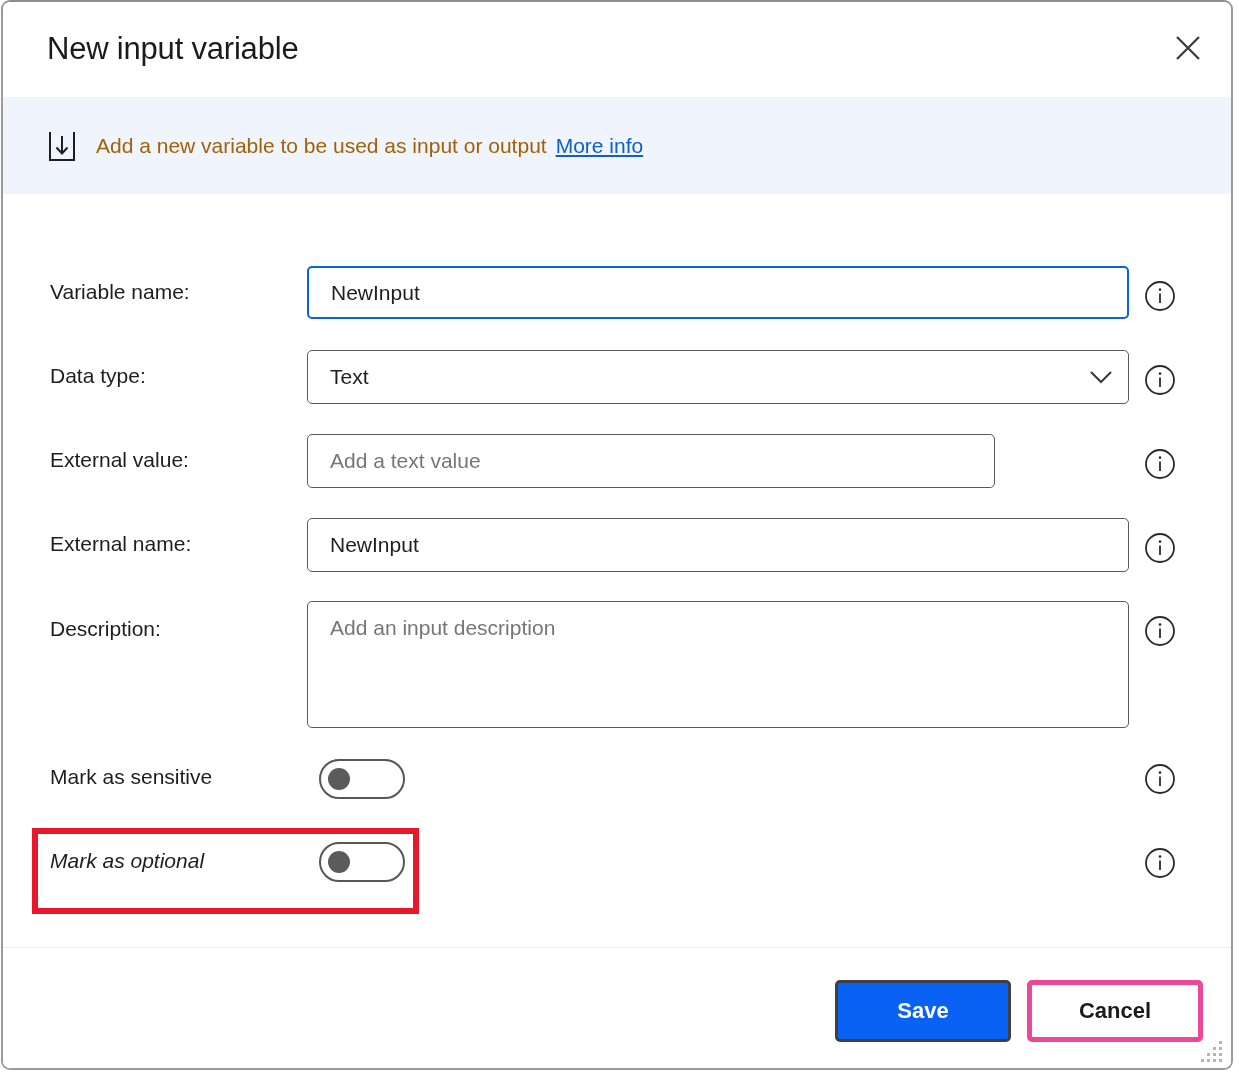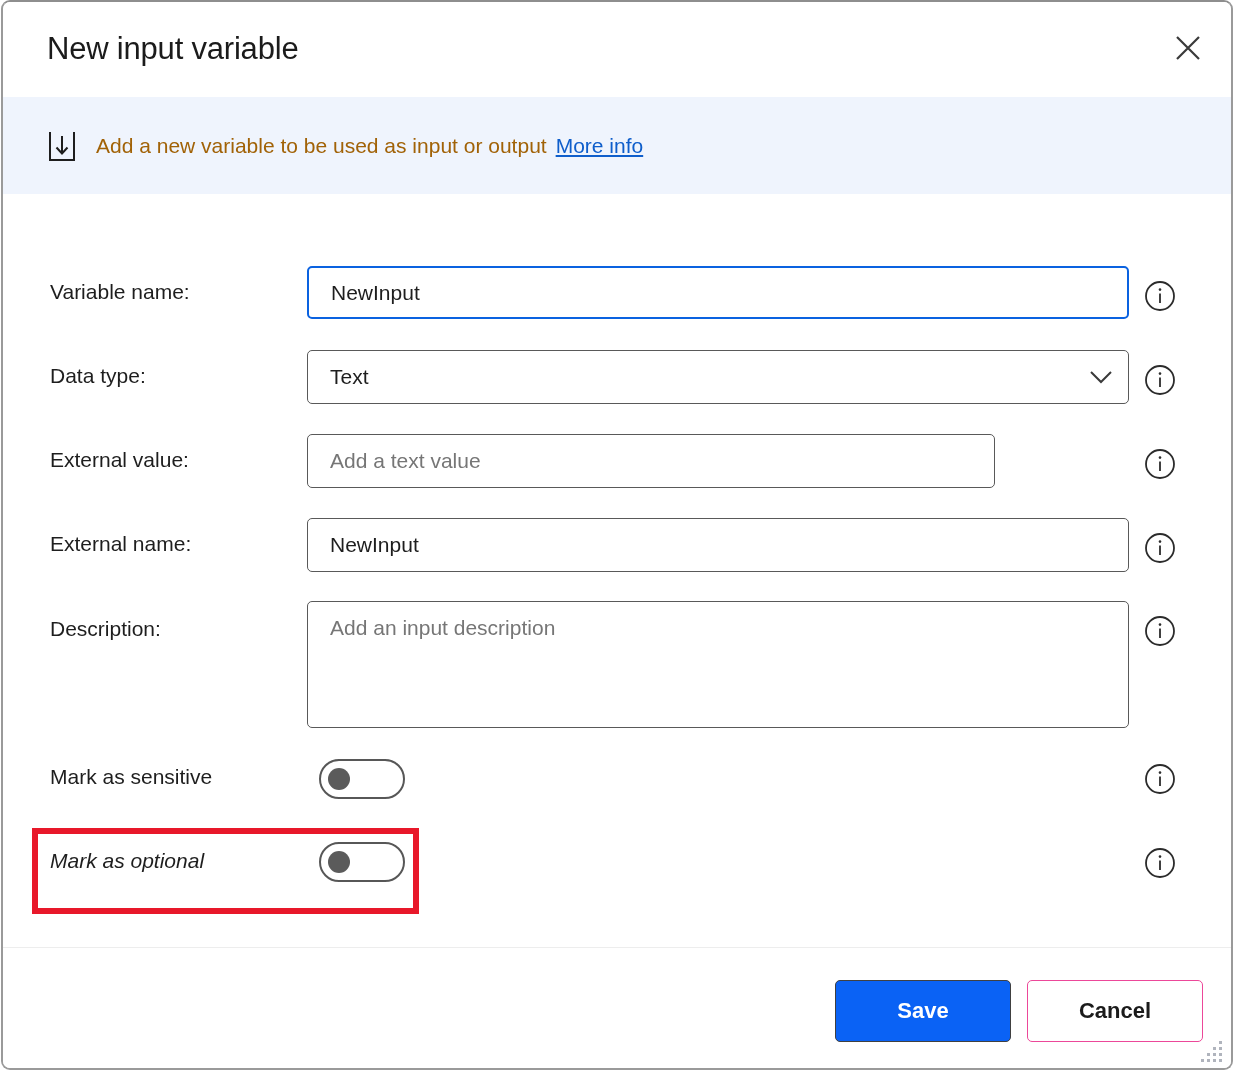--- a/index.html
+++ b/index.html
@@ -208,28 +208,28 @@
     font-size: 22px;
     font-weight: bold;
     border-radius: 5px;
     cursor: pointer;
   }
   .btn-primary {
     left: 832px;
     width: 176px;
     background: #0a62f5;
     color: #ffffff;
-    border: 1px solid #404040;
+    border: 3px solid #404040;
   }
   .btn-secondary {
     left: 1024px;
     width: 176px;
     background: #ffffff;
     color: #1b1b1b;
-    border: 1px solid #ec4899;
+    border: 5px solid #ec4899;
   }
 
   
   .resize-grip {
     position: absolute;
     right: 6px;
     bottom: 5px;
     width: 26px;
     height: 26px;
   }

